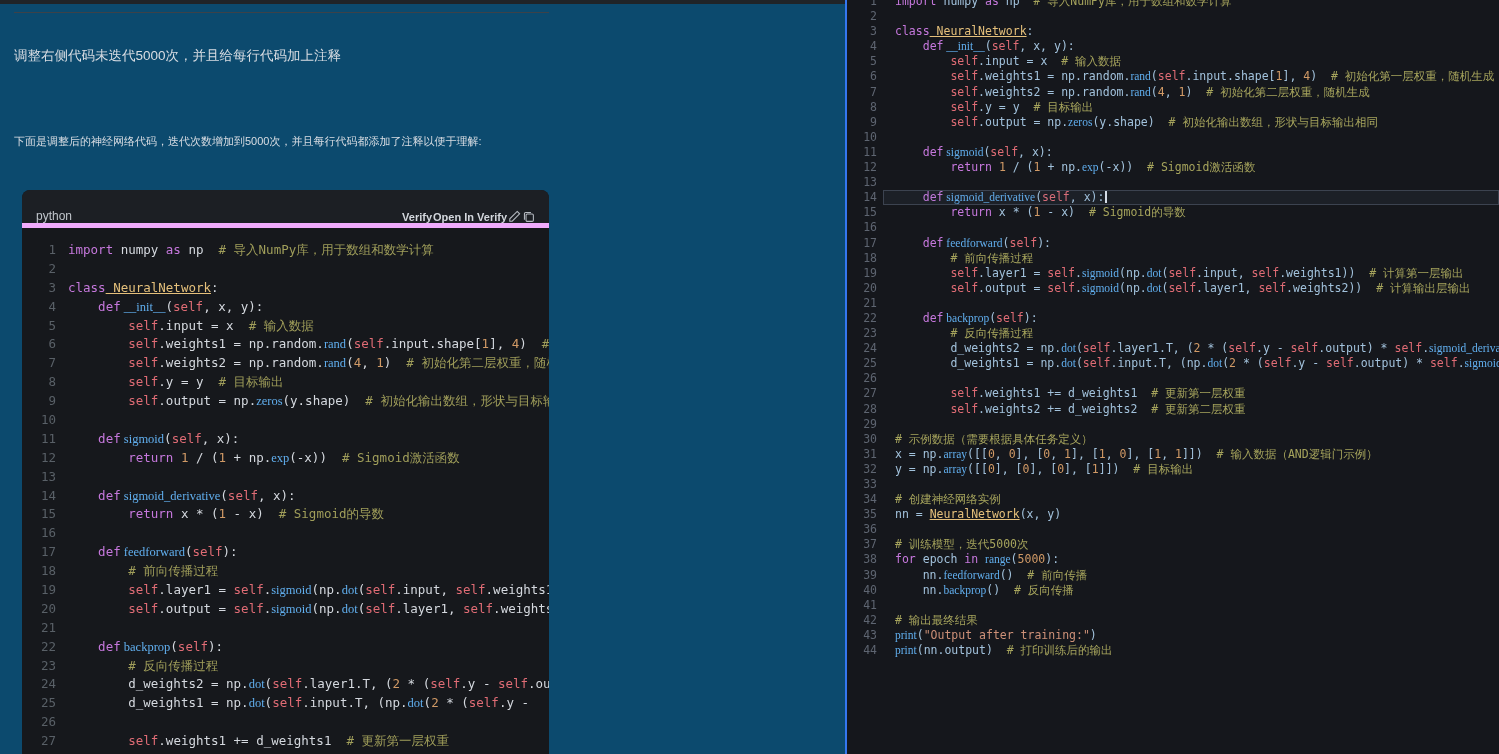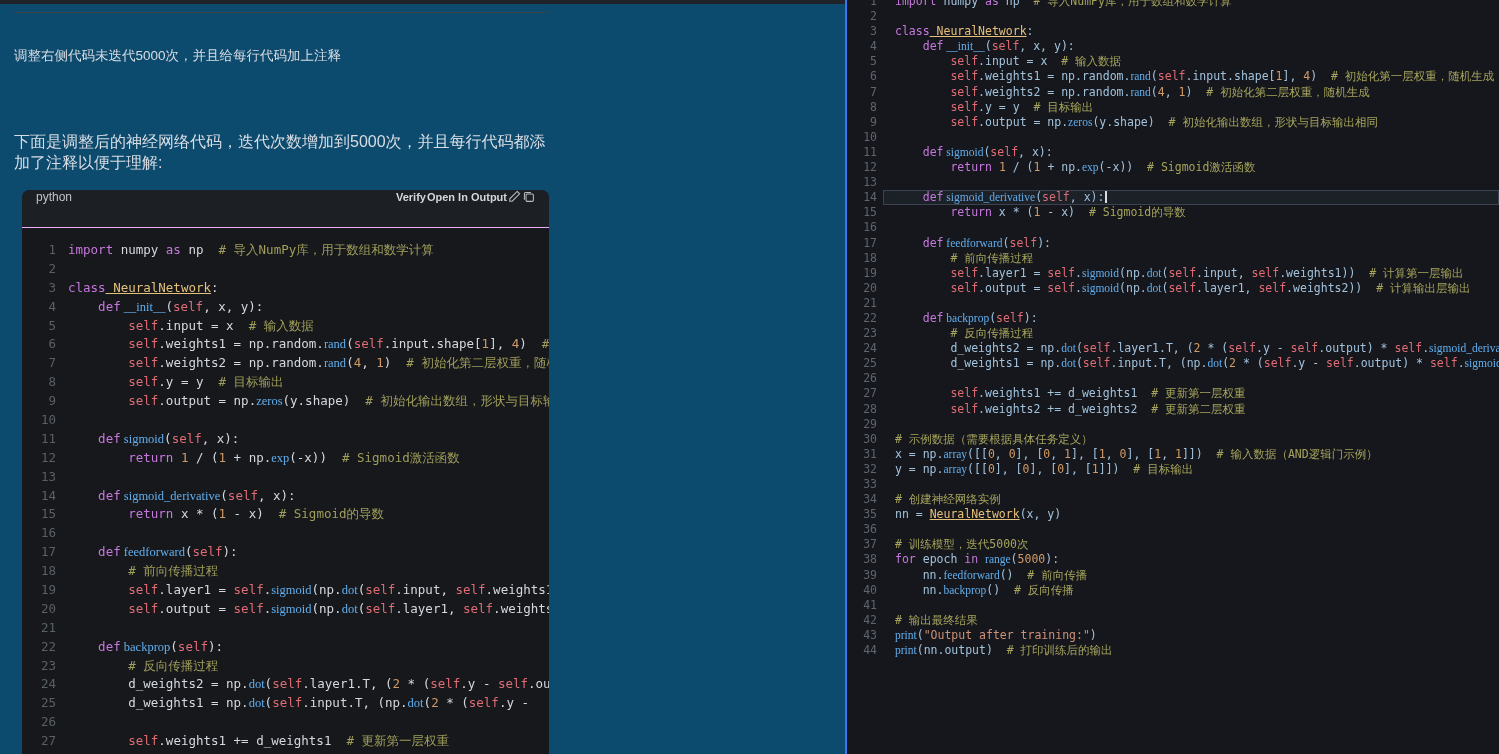--- a/index.html
+++ b/index.html
@@ -11,30 +11,30 @@
   }
   
   .chat-pane { position:absolute; left:0; top:4px; width:845px; height:754px; background:#0c4a6e; }
   .top-divider { position:absolute; left:14px; top:8px; width:535px; height:1px; background:#3d4249; }
   .user-msg {
     position:absolute; left:14px; top:41px; width:535px;
     color:#d9dde3; font-size:13.5px; line-height:21px;
   }
   .assistant-msg {
     position:absolute; left:14px; top:127px; width:537px;
-    color:#d9dde3; font-size:16px; line-height:21px;
+    color:#d9dde3; font-size:11px; line-height:21px;
   }
   
   .code-card {
     position:absolute; left:22px; top:186px; width:527px; height:600px;
     background:#16181c; border-radius:8px 8px 0 0; overflow:hidden;
   }
   .card-header {
-    height:38px; background:#1c1f24; border-bottom:1px solid #f0abfc;
-    display:flex; align-items:flex-start; padding:0 14px;
+    height:38px; background:#1c1f24; border-bottom:5px solid #f0abfc;
+    display:flex; align-items:flex-end; padding:0 14px;
   }
   .lang { color:#c0c5cb; font-size:12px; }
   .card-actions { margin-left:auto; display:flex; align-items:center; gap:1px; }
   .action { color:#d3d7dd; font-size:11px; font-weight:700; cursor:pointer; }
   .icon-btn { display:inline-flex; align-items:center; cursor:pointer; }
   
   .code-area { font-family:"DejaVu Sans Mono","Liberation Mono",monospace; white-space:pre; }
   .code-row { display:flex; position:relative; }
   .ln { flex:0 0 auto; text-align:right; user-select:none; }
   .code-text { flex:0 0 auto; }
@@ -77,21 +77,21 @@
   <div class="chat-pane">
     <div class="top-divider"></div>
     <div class="user-msg">调整右侧代码未迭代5000次，并且给每行代码加上注释</div>
     <div class="assistant-msg">下面是调整后的神经网络代码，迭代次数增加到5000次，并且每行代码都添加了注释以便于理解:</div>
 
     <div class="code-card">
       <div class="card-header">
         <span class="lang">python</span>
         <div class="card-actions">
           <span class="action">Verify</span>
-          <span class="action">Open In Output</span>
+          <span class="action">Open In Verify</span>
           <span class="icon-btn">
             <svg width="13" height="13" viewBox="0 0 16 16">
                 <path d="M11.3 1.7l3 3L5.2 13.8H2.2v-3L11.3 1.7z" fill="none" stroke="#b6bbc2" stroke-width="1.3"></path>
               </svg>
           </span>
           <span class="icon-btn">
             <svg width="13" height="13" viewBox="0 0 16 16">
                 <rect x="5" y="5" width="9" height="9" rx="1.5" fill="none" stroke="#b6bbc2" stroke-width="1.3"></rect>
                 <path d="M11 3H4.5A1.5 1.5 0 0 0 3 4.5V12" fill="none" stroke="#b6bbc2" stroke-width="1.3"></path>
               </svg>

